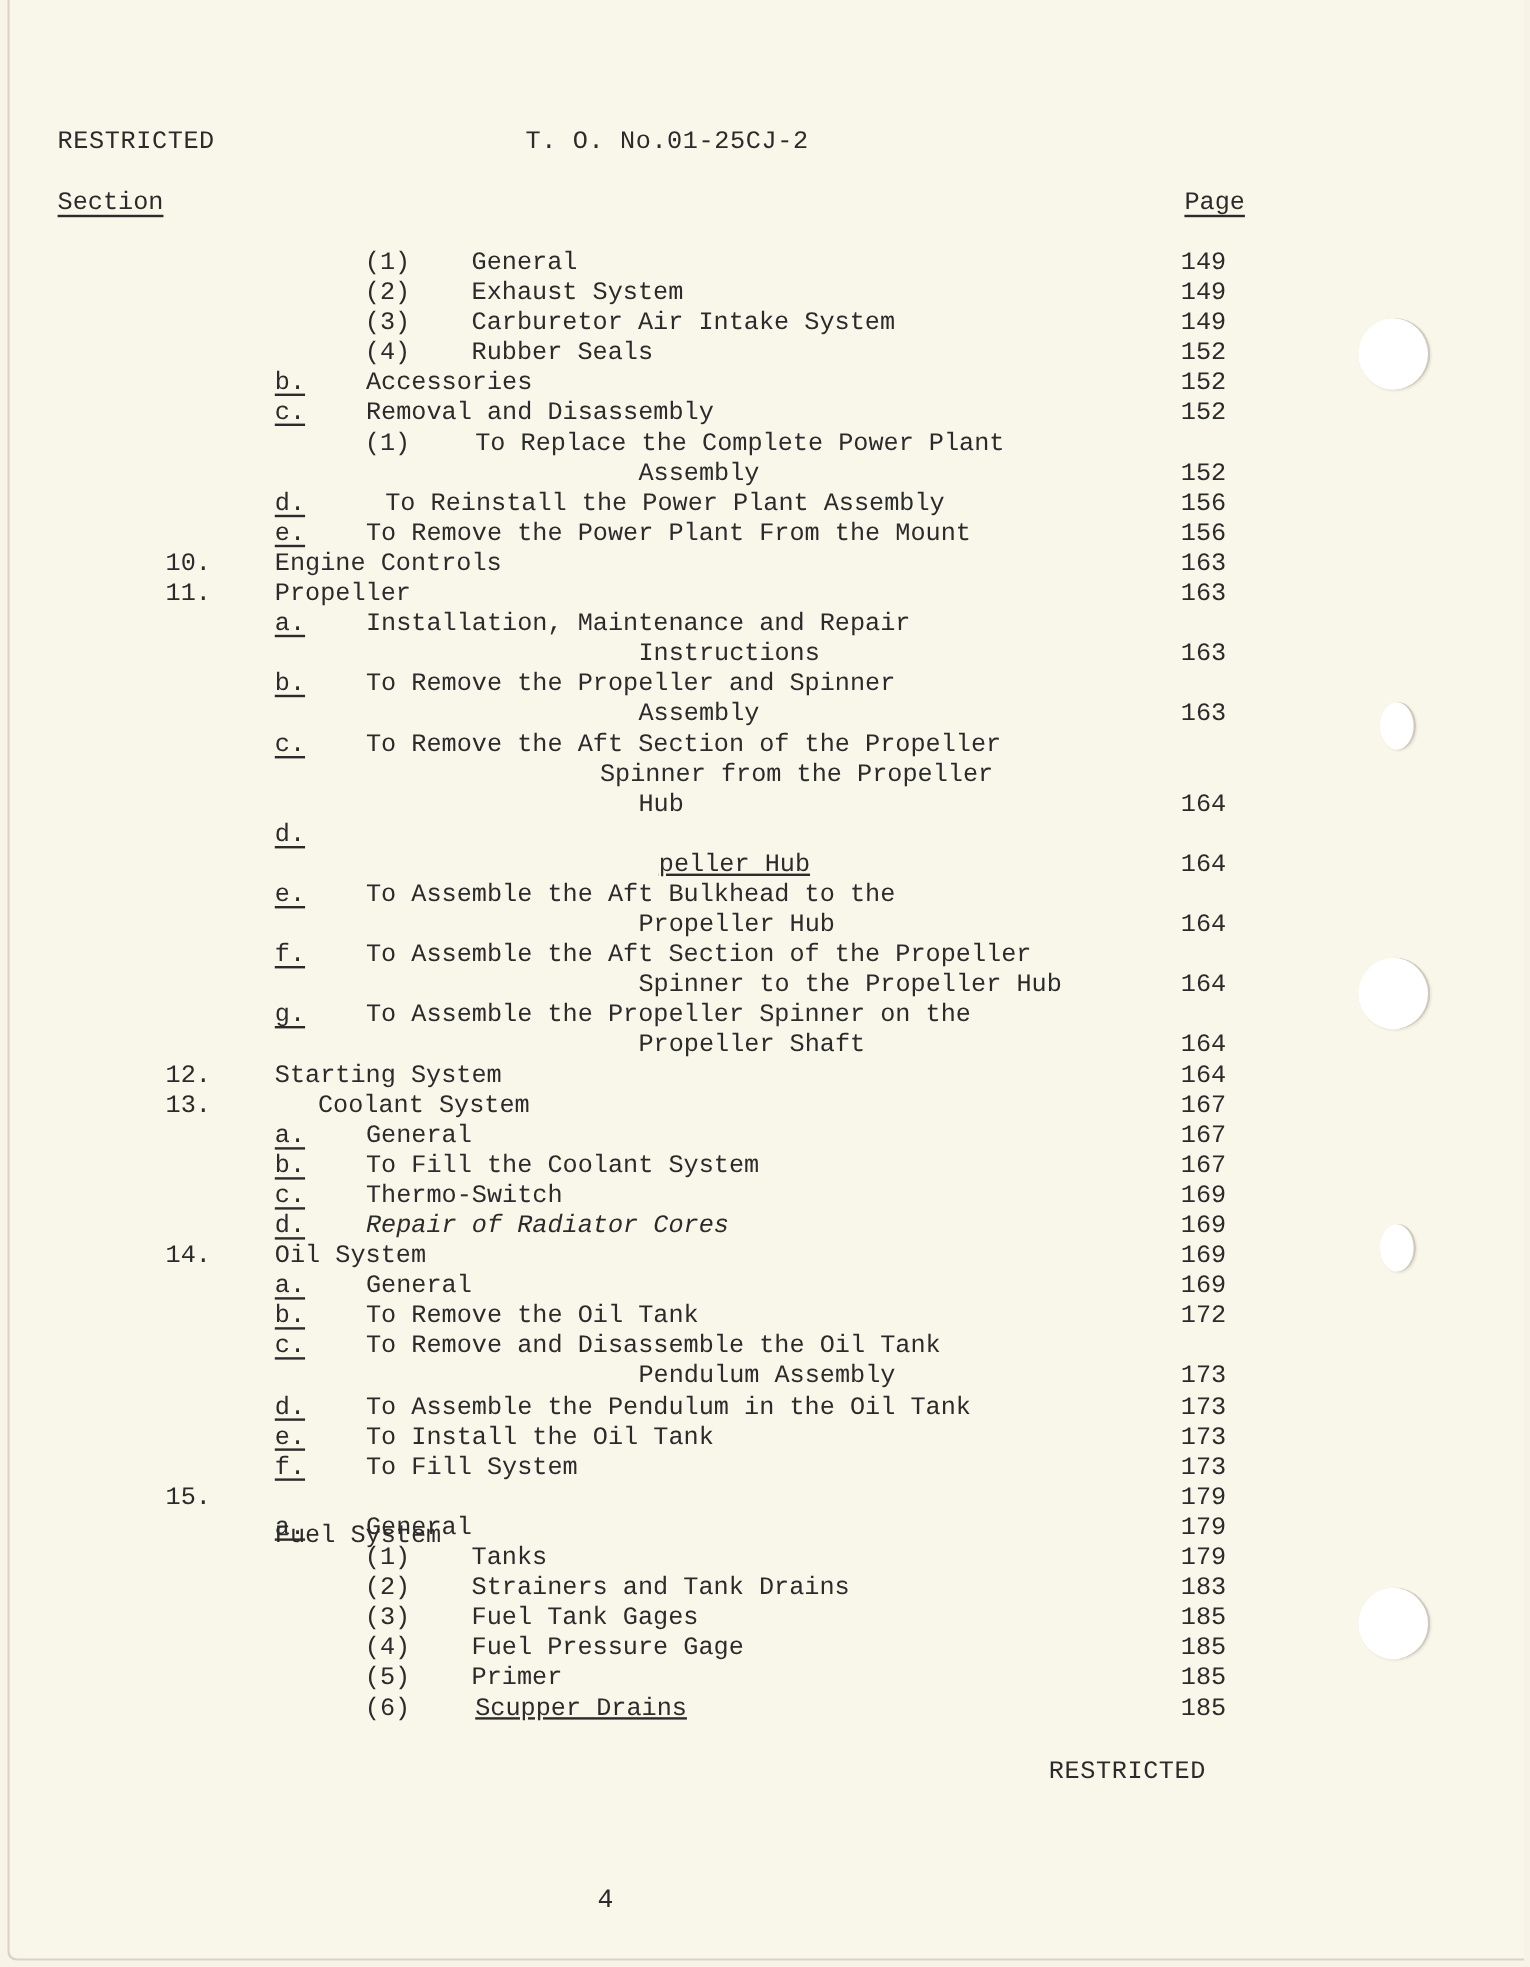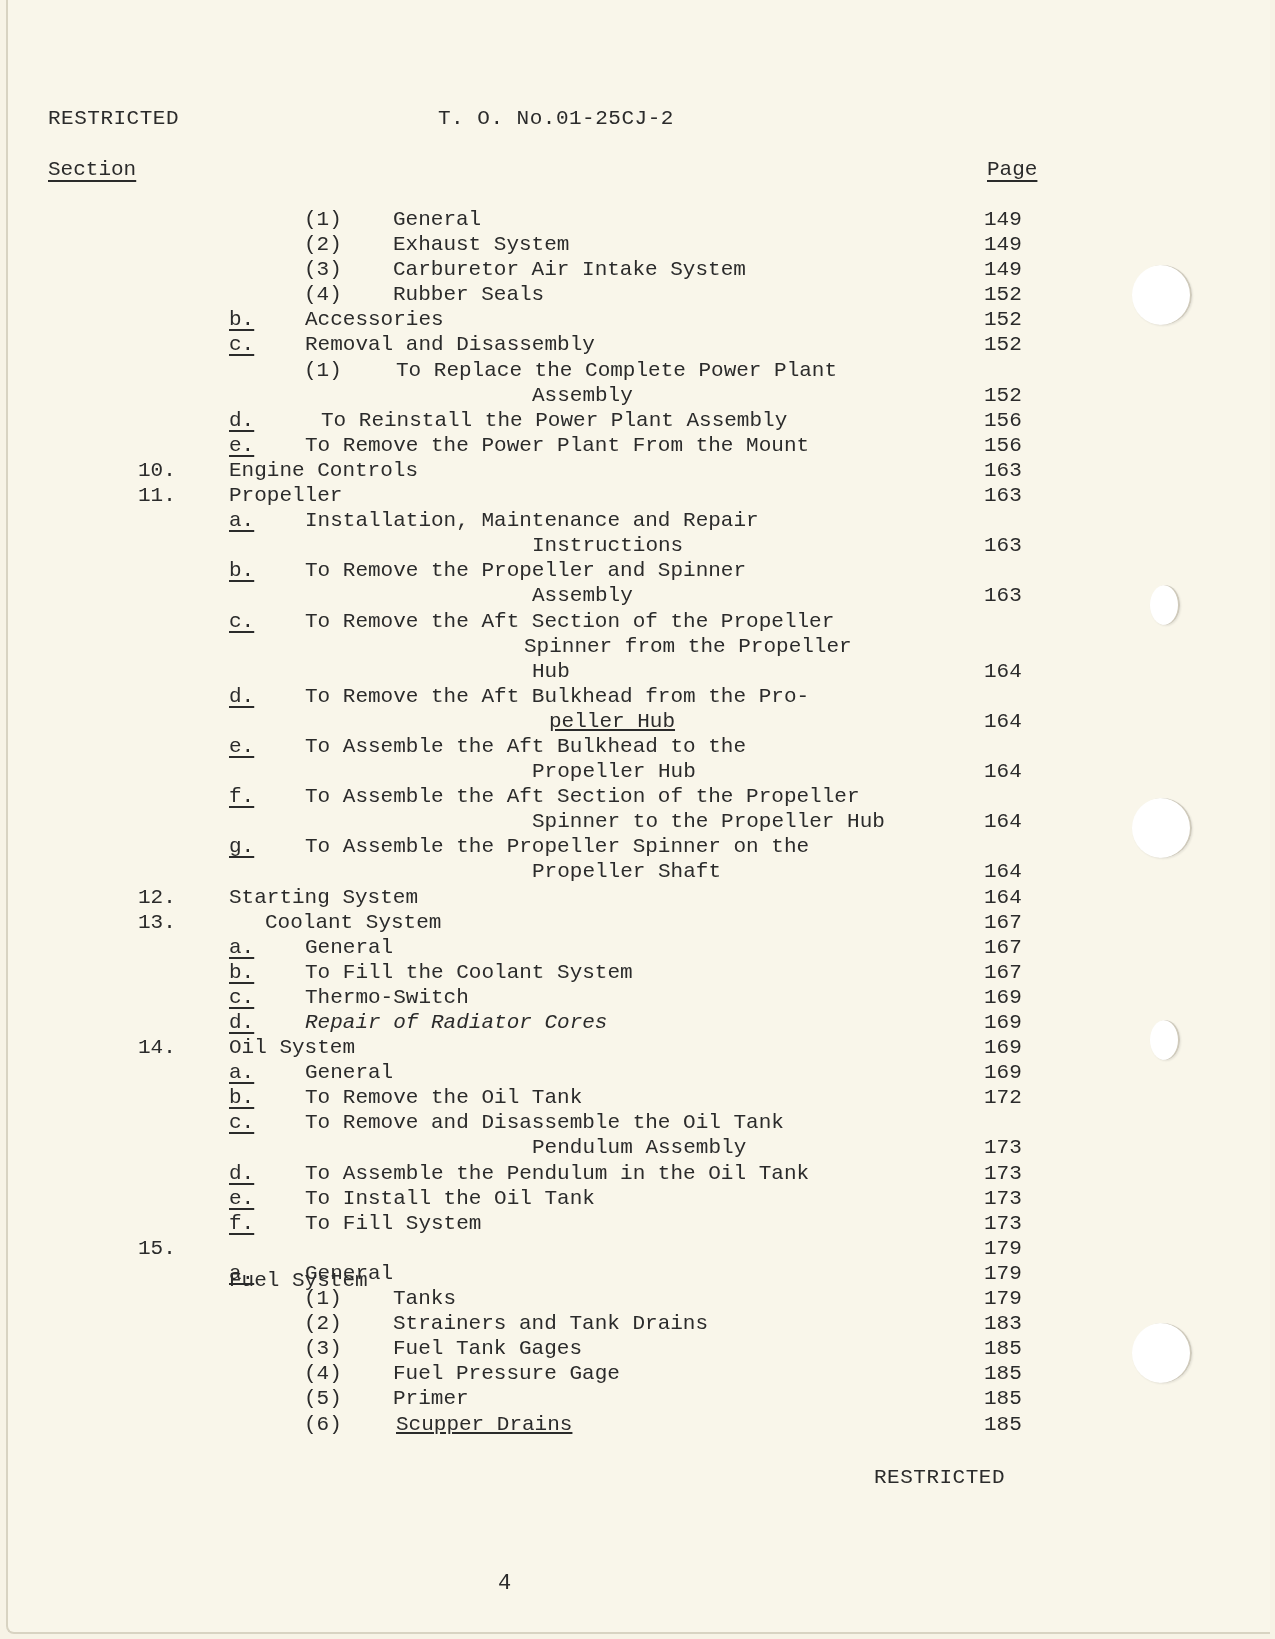--- a/index.html
+++ b/index.html
@@ -66,23 +66,23 @@
     <div class="row"><span class="title" style="left: 532px;">Assembly</span><span class="pg">152</span></div>
     <div class="row"><span class="letter" style="left: 229px;">d.</span><span class="title" style="left: 305px; margin-left: 16px;">To Reinstall the Power Plant Assembly</span><span class="pg">156</span></div>
     <div class="row"><span class="letter" style="left: 229px;">e.</span><span class="title" style="left: 305px;">To Remove the Power Plant From the Mount</span><span class="pg">156</span></div>
     <div class="row"><span class="num">10.</span><span class="title" style="left: 229px; text-align: center;">Engine Controls</span><span class="pg">163</span></div>
     <div class="row"><span class="num">11.</span><span class="title" style="left: 229px;">Propeller</span><span class="pg">163</span></div>
     <div class="row"><span class="letter" style="left: 229px;">a.</span><span class="title" style="left: 305px;">Installation, Maintenance and Repair</span></div>
     <div class="row"><span class="title" style="left: 532px;">Instructions</span><span class="pg">163</span></div>
     <div class="row"><span class="letter" style="left: 229px;">b.</span><span class="title" style="left: 305px;">To Remove the Propeller and Spinner</span></div>
     <div class="row"><span class="title" style="left: 532px;">Assembly</span><span class="pg">163</span></div>
     <div class="row"><span class="letter" style="left: 229px;">c.</span><span class="title" style="left: 305px;">To Remove the Aft Section of the Propeller</span></div>
-    <div class="row"><span class="title" style="left: 524px;">Spinner from the Propeller</span></div>
+    <div class="row"><span class="title" style="left: 500px;">Spinner from the Propeller</span></div>
     <div class="row"><span class="title" style="left: 532px;">Hub</span><span class="pg">164</span></div>
-    <div class="row"><span class="letter" style="left: 229px;">d.</span><span class="title" style="left: 305px;">To Remove the Aft Bulkhead from the Pro-</span></div>
+    <div class="row"><span class="letter" style="left: 229px;">d.</span></div>
     <div class="row"><span class="title" style="left: 549px; text-decoration: underline;">peller Hub</span><span class="pg">164</span></div>
     <div class="row"><span class="letter" style="left: 229px;">e.</span><span class="title" style="left: 305px;">To Assemble the Aft Bulkhead to the</span></div>
     <div class="row"><span class="title" style="left: 532px;">Propeller Hub</span><span class="pg">164</span></div>
     <div class="row"><span class="letter" style="left: 229px;">f.</span><span class="title" style="left: 305px;">To Assemble the Aft Section of the Propeller</span></div>
     <div class="row"><span class="title" style="left: 532px;">Spinner to the Propeller Hub</span><span class="pg">164</span></div>
     <div class="row"><span class="letter" style="left: 229px;">g.</span><span class="title" style="left: 305px;">To Assemble the Propeller Spinner on the</span></div>
     <div class="row"><span class="title" style="left: 532px;">Propeller Shaft</span><span class="pg">164</span></div>
     <div class="row"><span class="num">12.</span><span class="title" style="left: 229px;">Starting System</span><span class="pg">164</span></div>
     <div class="row"><span class="num">13.</span><span class="title" style="left: 229px; margin-left: 36px;">Coolant System</span><span class="pg">167</span></div>
     <div class="row"><span class="letter" style="left: 229px;">a.</span><span class="title" style="left: 305px;">General</span><span class="pg">167</span></div>

